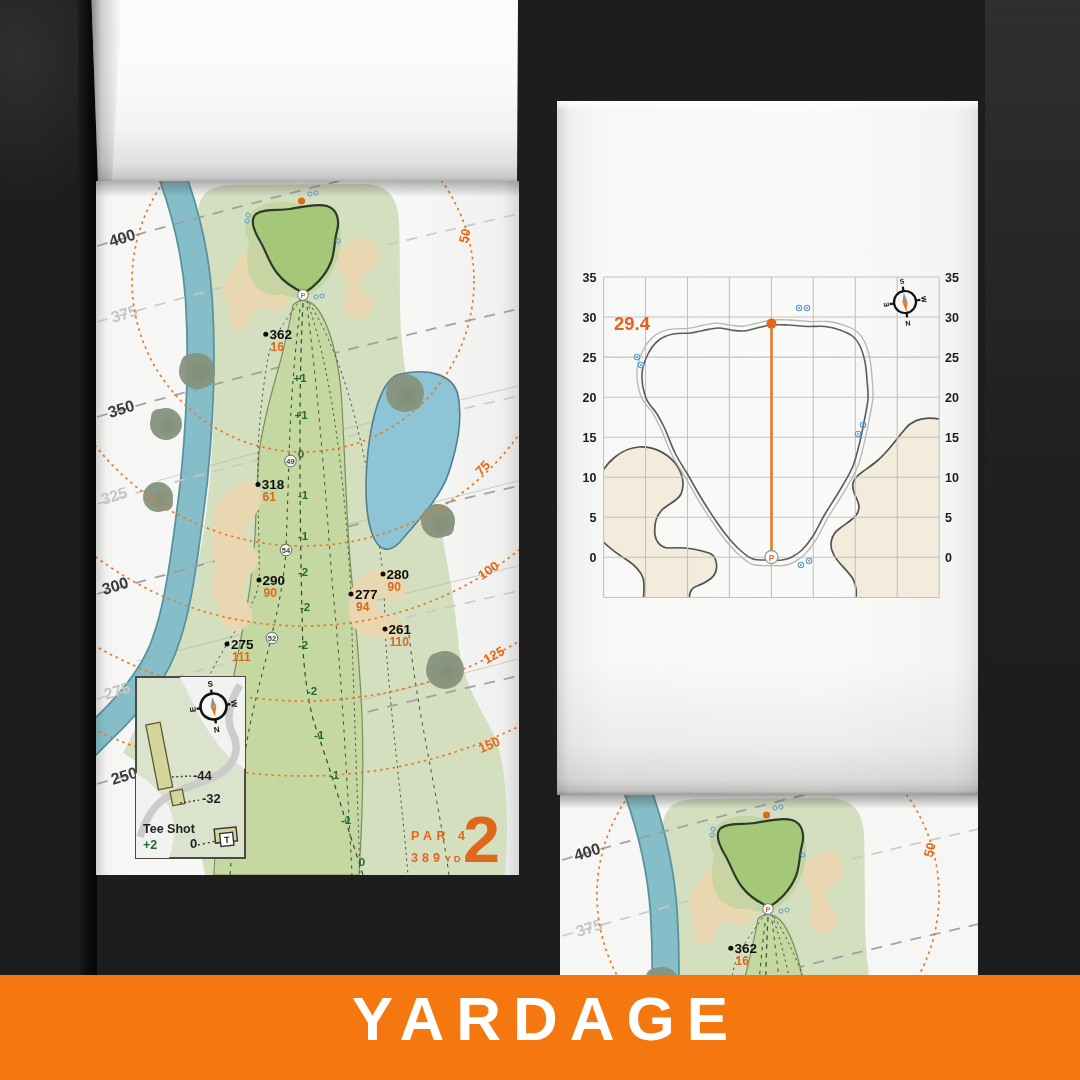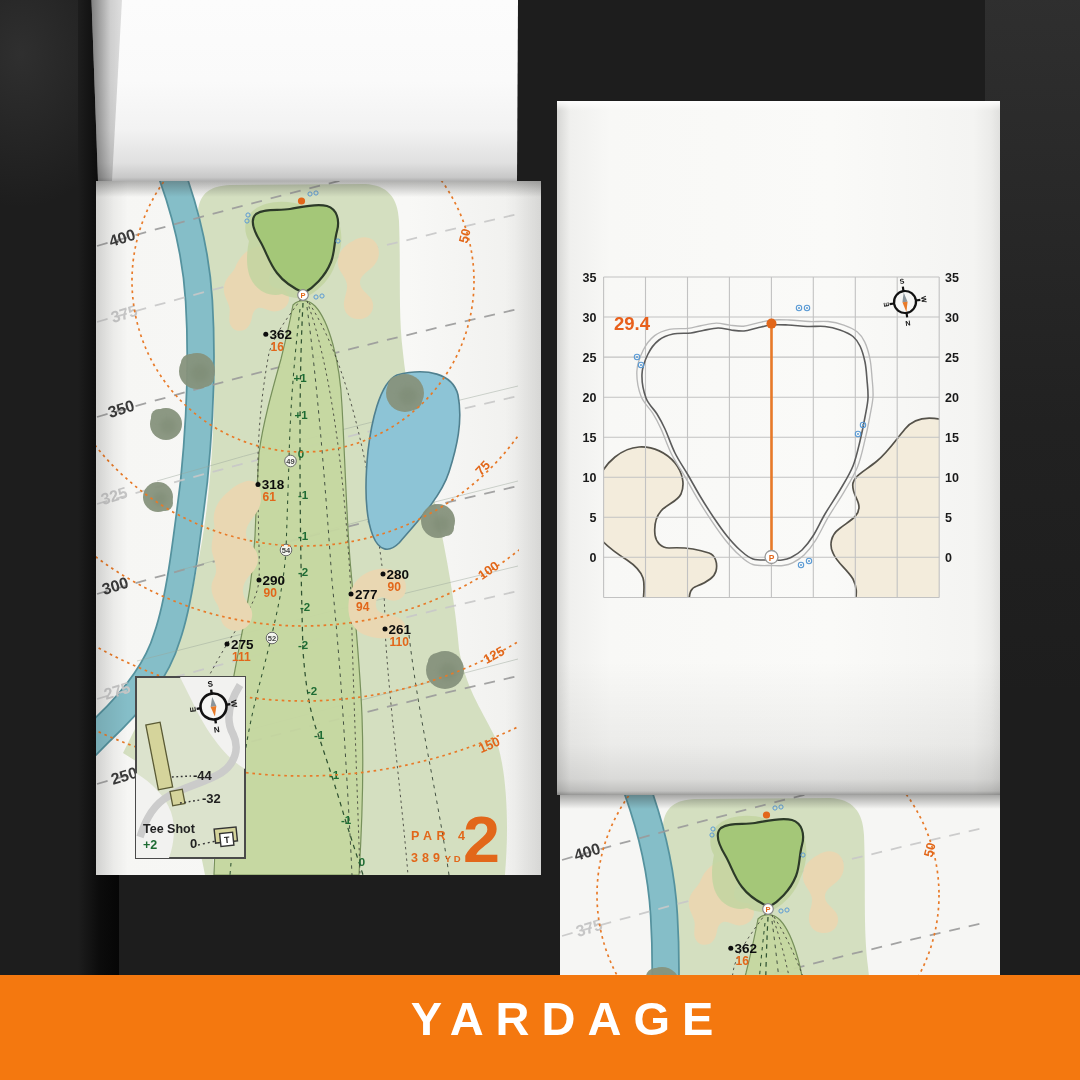--- a/index.html
+++ b/index.html
@@ -1,18 +1,18 @@
 <!DOCTYPE html>
 <html><head>
 <meta charset="utf-8">
 <style>
   html,body{margin:0;padding:0;} *{-webkit-font-smoothing:antialiased;}
   body{width:1080px;height:1080px;overflow:hidden;position:relative;
        background:#1d1d1d;font-family:"Liberation Sans",sans-serif;}
-  .abs{position:absolute;padding-left:22px;}
+  .abs{position:absolute;}
 </style>
 </head>
 <body>
 
 <div class="abs" style="left:0;top:0;width:240px;height:300px;background:radial-gradient(ellipse 160px 220px at 8% 18%,rgba(120,120,120,.20),rgba(120,120,120,0) 70%);"></div>
 
 <div class="abs" style="left:985px;top:0;width:95px;height:700px;background:linear-gradient(180deg,rgba(110,110,110,.22),rgba(110,110,110,0.05) 60%,rgba(0,0,0,0));"></div>
 
 <div class="abs" style="left:78px;top:0;width:19px;height:975px;background:linear-gradient(90deg,#1d1d1d,#0b0b0b 55%,#060606);"></div>
 
@@ -405,13 +405,13 @@
 
       <text x="314" y="659" font-size="12.5" font-weight="bold" fill="#e2671a" letter-spacing="4.5">PAR 4</text>
       <text x="314" y="681" font-size="12.5" font-weight="bold" fill="#e2671a" letter-spacing="4">389<tspan font-size="9.5" dx="1" letter-spacing="2.5">YD</tspan></text>
       <text x="366" y="681" font-size="65" font-weight="bold" fill="#e2671a" textLength="37" lengthAdjust="spacingAndGlyphs">2</text>
     </g>
   </defs>
 </svg>
 
 <div class="abs" style="left:0;top:975px;width:1080px;height:105px;background:#f4780f;"></div>
 
-<div class="abs" style="left:0;top:993px;width:1080px;height:60px;color:#ffffff;font-weight:bold;font-size:47px;letter-spacing:12px;text-align:center;text-indent:12px;line-height:52px;">YARDAGE</div>
+<div class="abs" style="left:0;top:993px;width:1080px;height:60px;color:#ffffff;font-weight:bold;font-size:62px;letter-spacing:12px;text-align:center;text-indent:12px;line-height:52px;">YARDAGE</div>
 
 </body></html>

